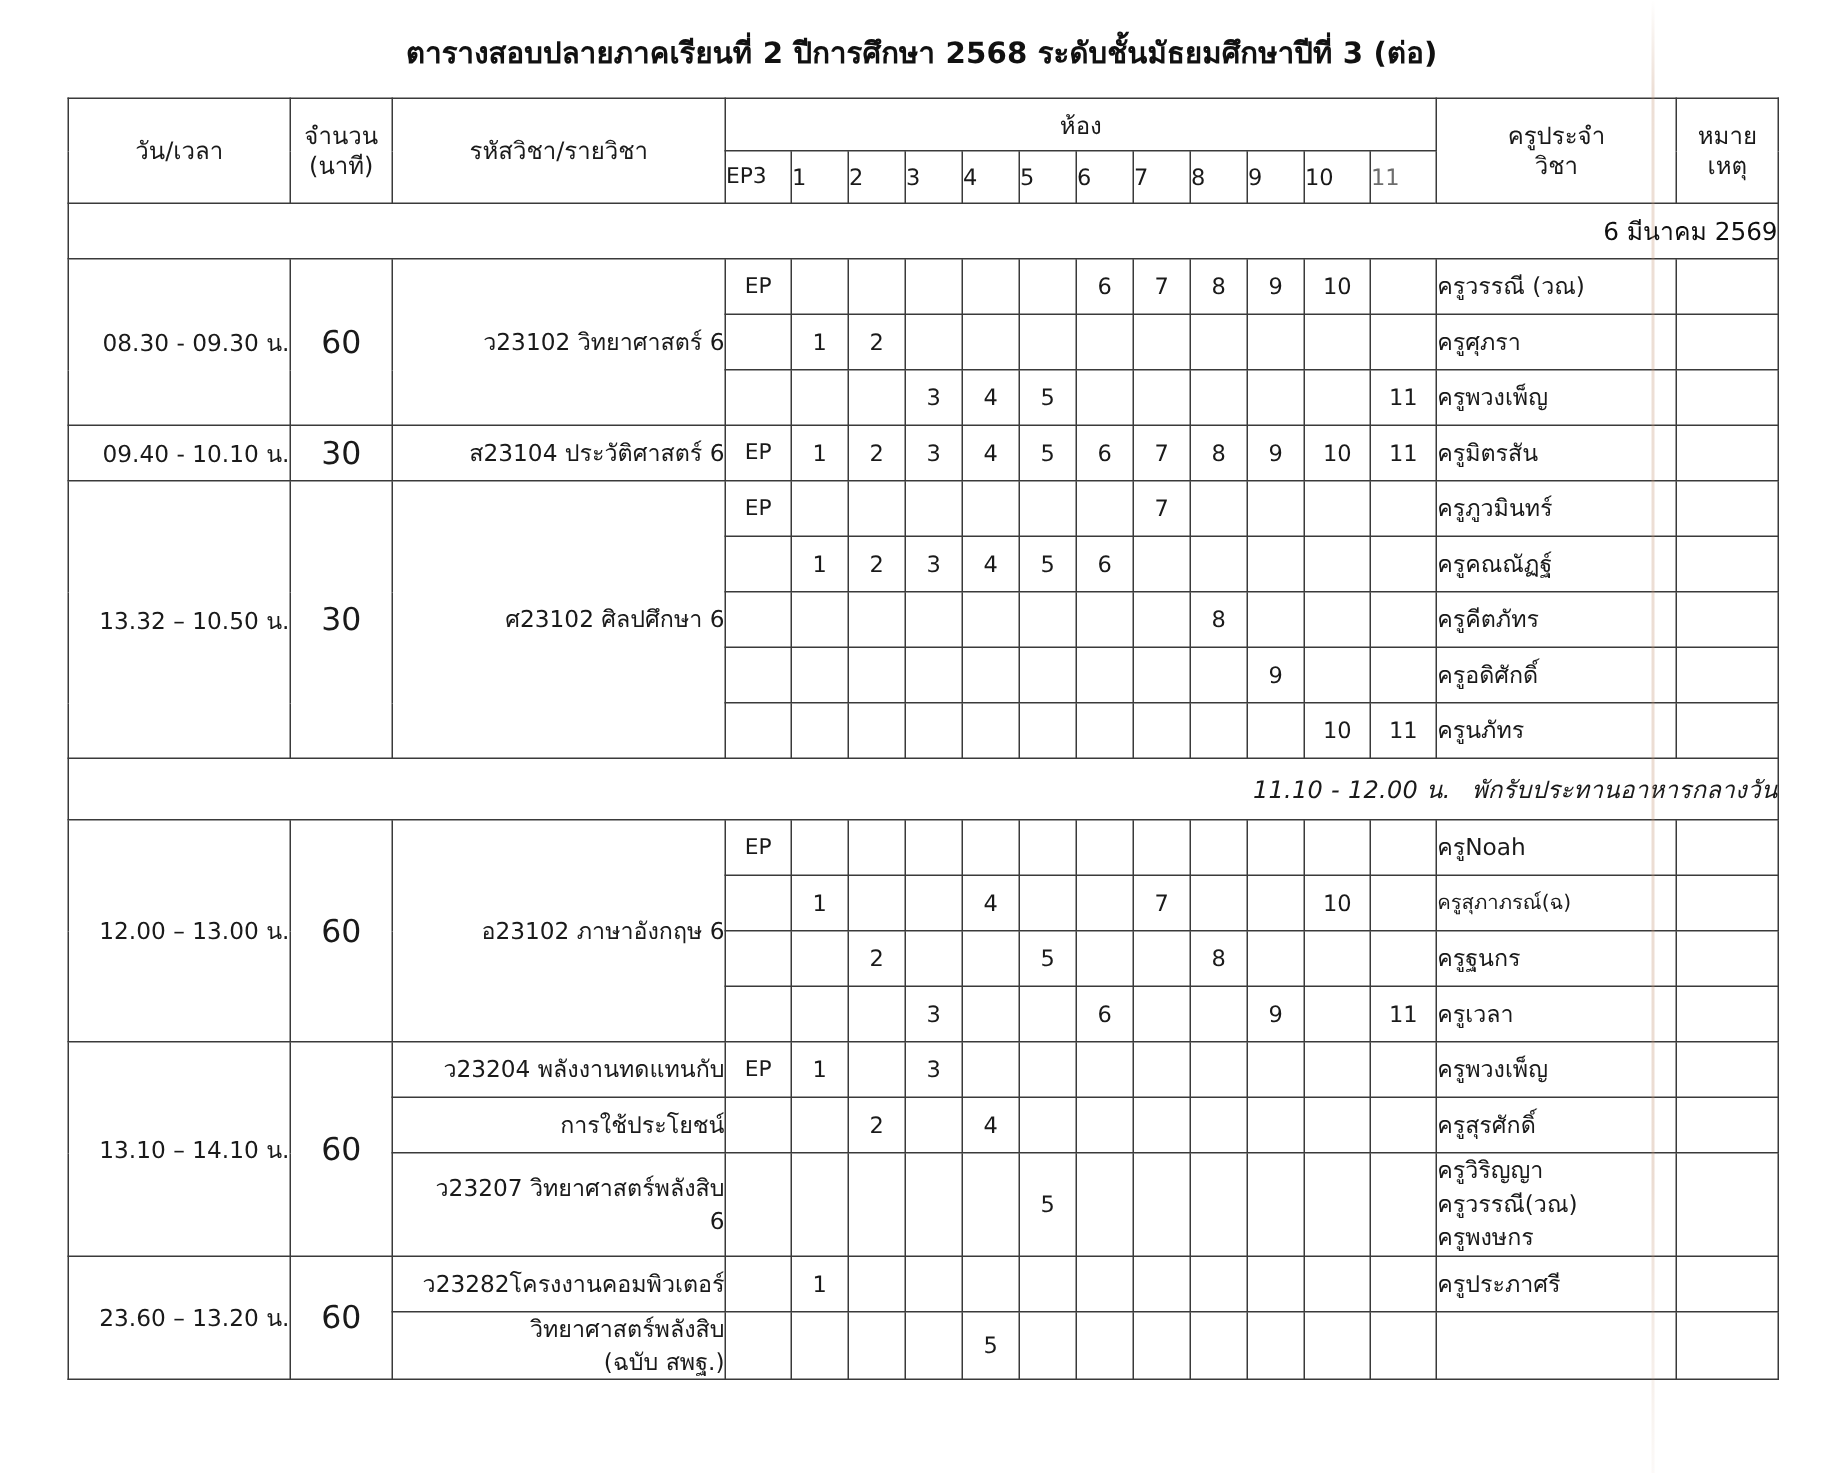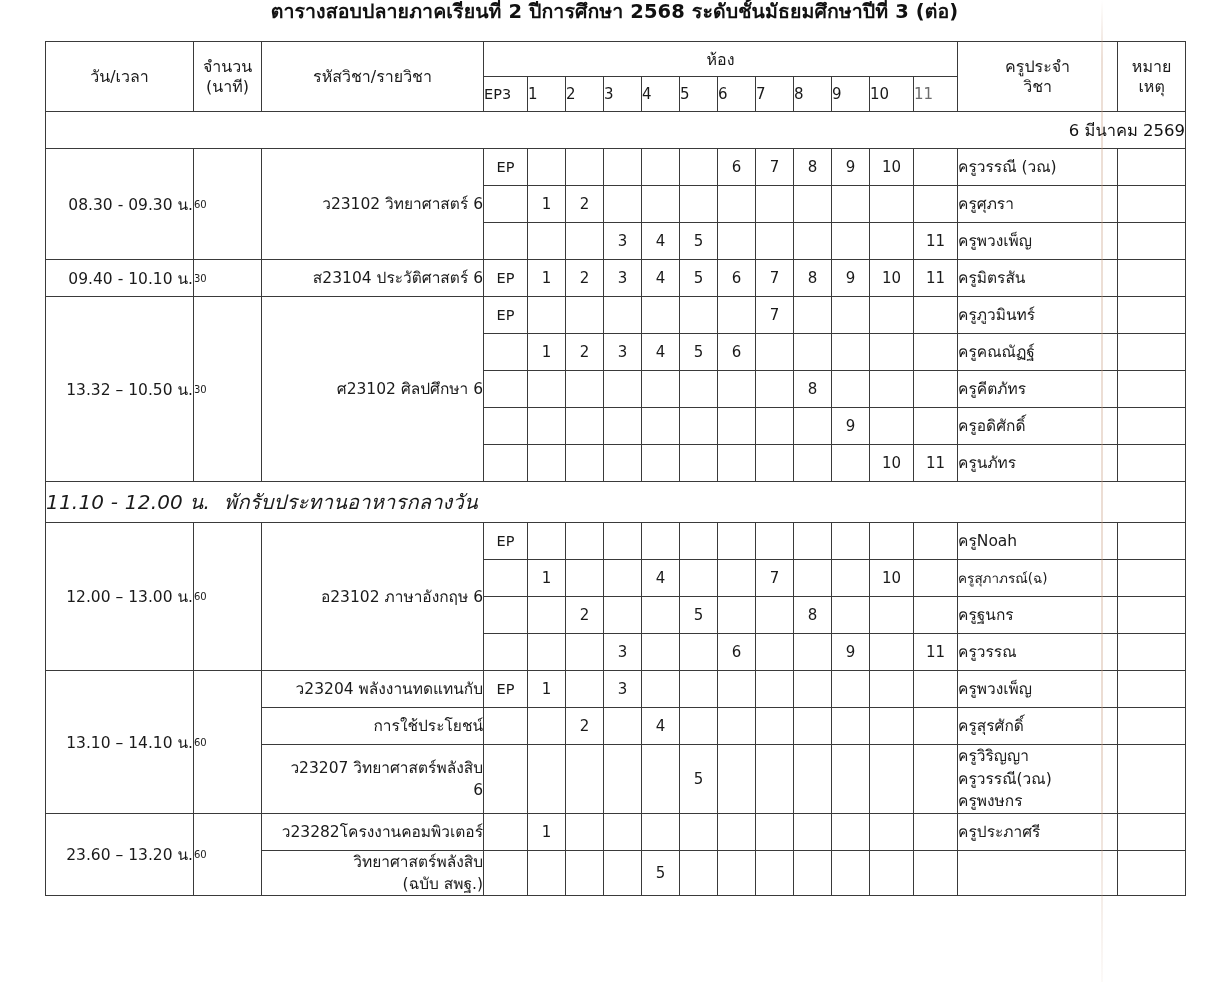--- a/index.html
+++ b/index.html
@@ -21,20 +21,21 @@
     height: 982px;
     position: relative;
     box-sizing: border-box;
     padding: 0;
   }
   .doc-title {
     text-align: center;
     font-size: 19.5px;
     font-weight: bold;
     letter-spacing: 0.1px;
+    padding-top: 24px;
     padding-bottom: 18px;
     line-height: 1.2;
     color: #111;
   }
   .table-wrap {
     margin: 0 44px 0 45px;
   }
   table.sched {
     border-collapse: collapse;
     width: 1140px;
@@ -89,22 +90,22 @@
     color: #101010;
   }
 
   
   td.time {
     text-align: right;
     font-size: 15.5px;
     padding: 0 2px;
   }
   td.min {
-    text-align: left;
-    font-size: 10px;
+    text-align: center;
+    font-size: 21px;
   }
   td.subj {
     text-align: right;
     padding: 3px 6px 3px 9px;
     font-size: 15.5px;
     line-height: 1.42;
   }
   td.room {
     text-align: center;
     font-size: 15px;
@@ -117,23 +118,23 @@
     line-height: 1.45;
   }
   td.teach.small { font-size: 13.5px; }
   td.note { }
 
   tr.r { height: 37px; }
   tr.r-tall { height: 40px; }
 
   
   td.lunch {
-    text-align: left;
+    text-align: right;
     font-style: italic;
-    font-size: 20px;
+    font-size: 16px;
     height: 40px;
     letter-spacing: 0.2px;
   }
   .lunch .l-time { margin-right: 14px; }
 
   
   .scanline {
     position: absolute;
     top: 0;
     left: 1101px;
@@ -421,21 +422,21 @@
             <td class="room"></td>
             <td class="room">3</td>
             <td class="room"></td>
             <td class="room"></td>
             <td class="room">6</td>
             <td class="room"></td>
             <td class="room"></td>
             <td class="room">9</td>
             <td class="room"></td>
             <td class="room">11</td>
-            <td class="teach">ครูวรรณ</td>
+            <td class="teach">ครูเวลา</td>
             <td class="note"></td>
           </tr>
           <tr class="r">
             <td class="time" rowspan="3">13.10 – 14.10 น.</td>
             <td class="min" rowspan="3">60</td>
             <td class="subj">ว23204 พลังงานทดแทนกับ</td>
             <td class="room ep">EP</td>
             <td class="room">1</td>
             <td class="room"></td>
             <td class="room">3</td>

